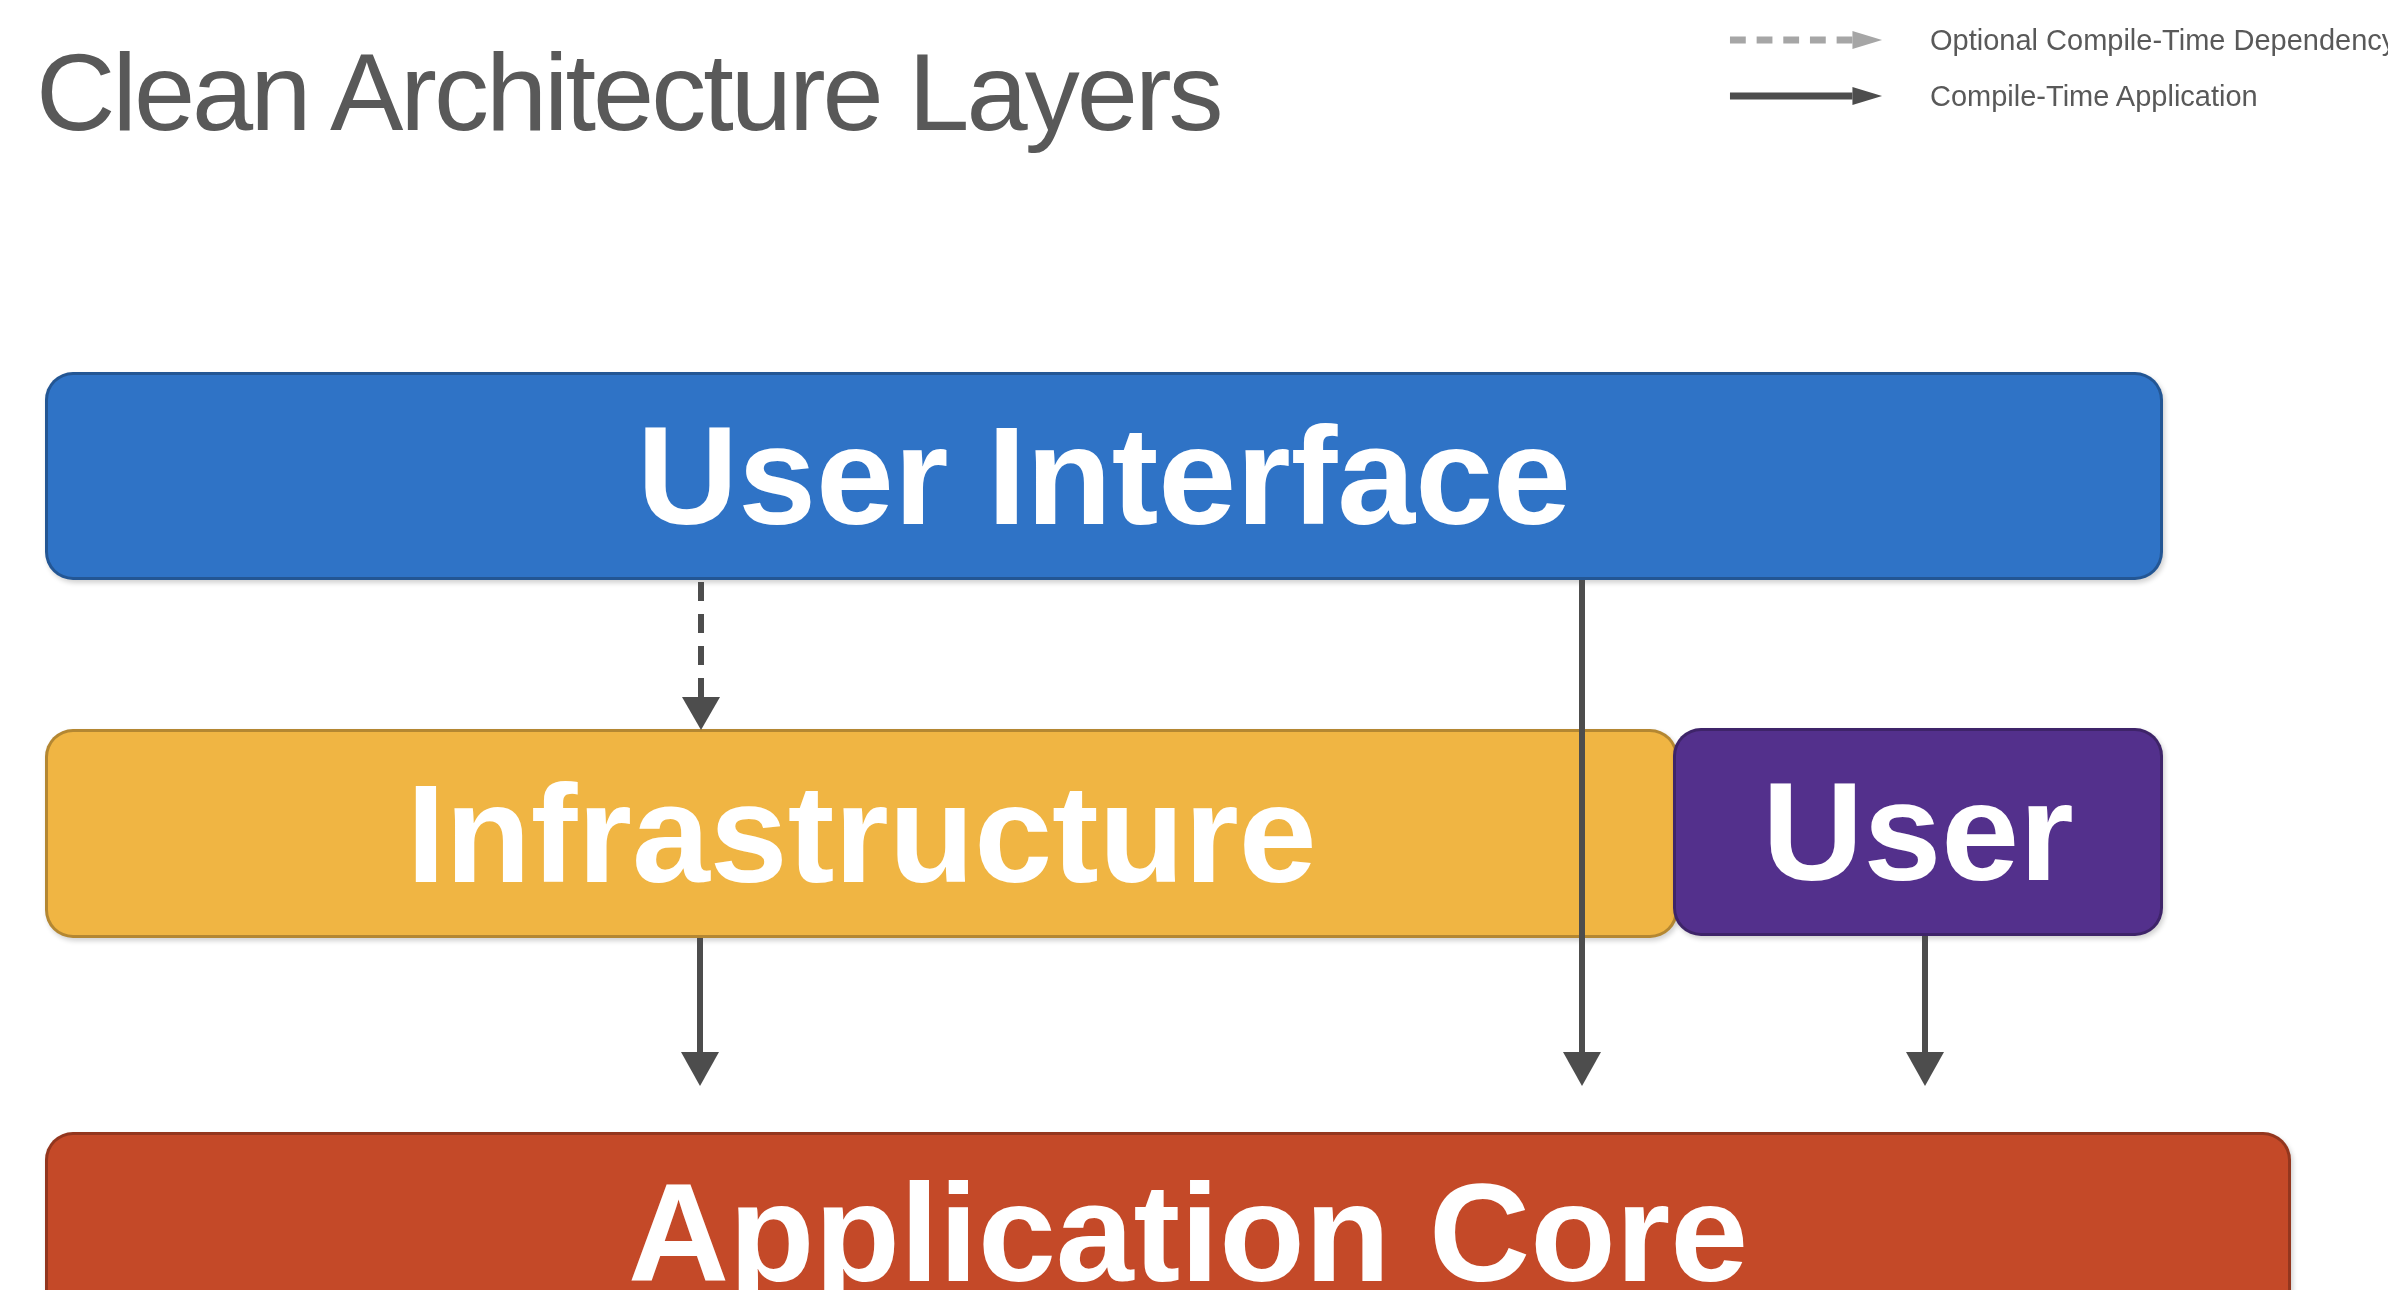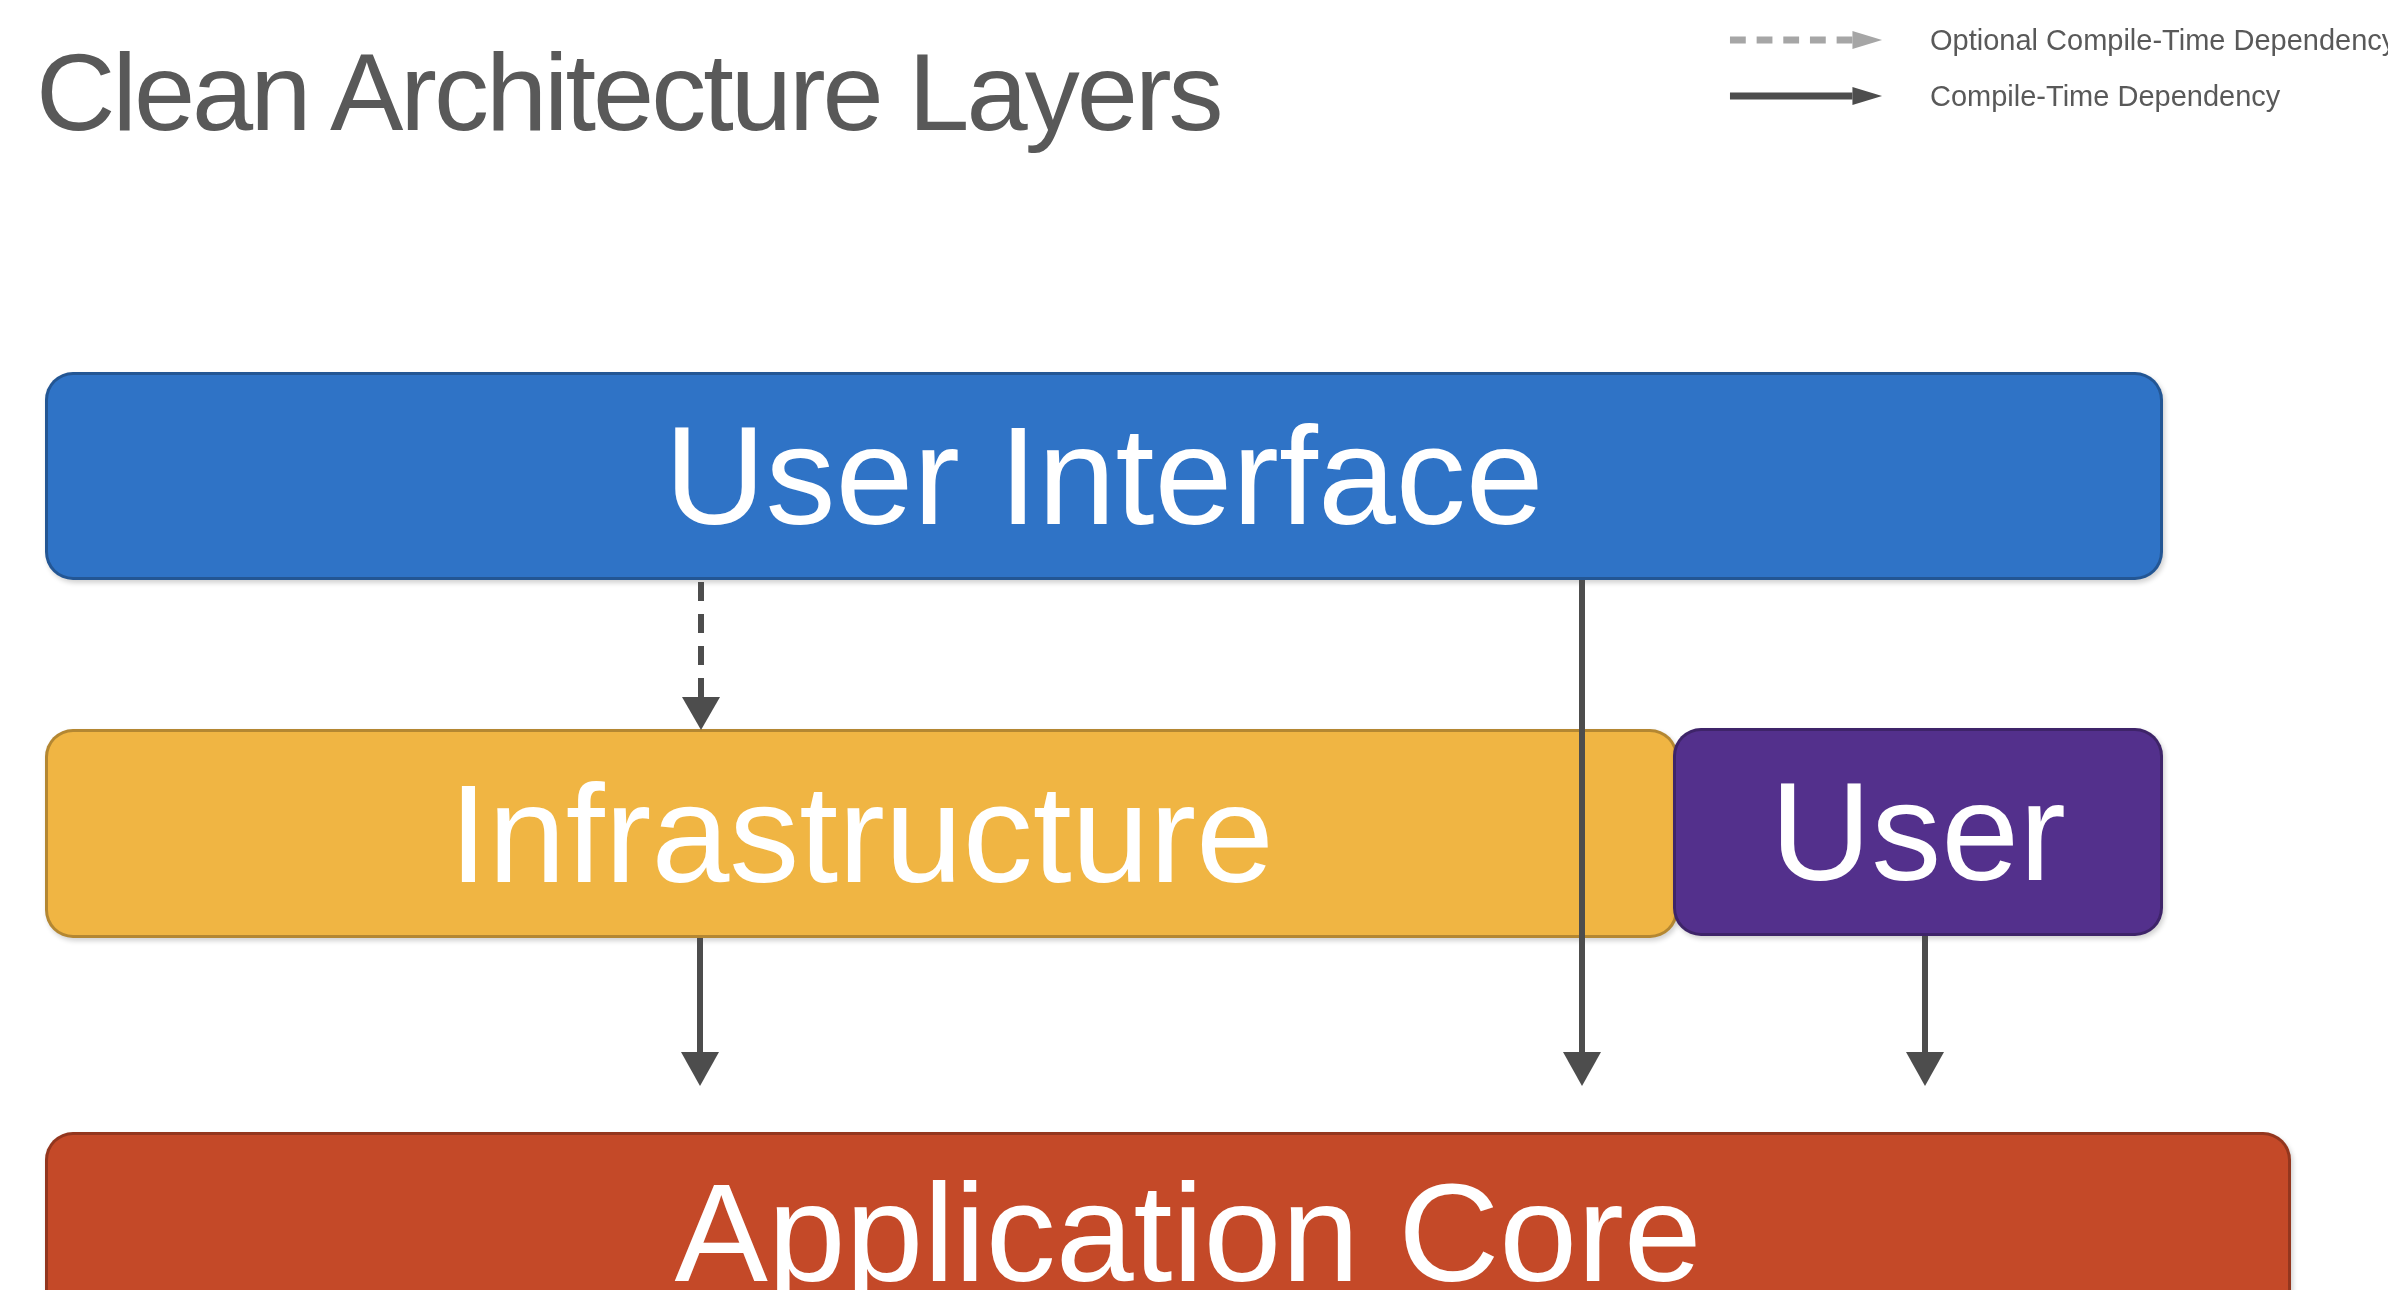--- a/index.html
+++ b/index.html
@@ -56,20 +56,21 @@
     box-sizing: border-box;
     border-radius: 28px;
     border: 3px solid rgba(0,0,0,0.25);
     box-shadow: 2px 3px 5px rgba(0,0,0,0.18);
     display: flex;
     align-items: center;
     justify-content: center;
     color: var(--layer_text, #FFFFFF);
     font-size: 140px;
     white-space: nowrap;
+    font-weight: bold;
   }
   .box-ui    { left: 45px;   top: 372px;  width: 2118px; height: 208px; background: var(--layer_user_interface, #2F73C6); }
   .box-infra { left: 45px;   top: 729px;  width: 1633px; height: 209px; background: var(--layer_infrastructure, #F0B543); }
   .box-tests { left: 1673px; top: 728px;  width: 490px;  height: 208px; background: var(--layer_tests, #53308C); }
   .box-core  { left: 45px;   top: 1132px; width: 2246px; height: 202px; background: var(--layer_application_core, #C44928); padding-left: 40px; }
   
   .overlay {
     position: absolute;
     left: 0; top: 0;
     width: 2388px;
@@ -93,21 +94,21 @@
         <line class="legend-line-dashed" x1="2" y1="10" x2="126" y2="10" stroke-dasharray="16 11"></line>
         <polygon class="legend-head-dashed" points="126,1 126,19 156,10"></polygon>
       </svg>
       <span class="legend-label">Optional Compile-Time Dependency</span>
     </div>
     <div class="legend-row row-1">
       <svg class="legend-arrow" viewBox="0 0 160 20">
         <line class="legend-line-solid" x1="2" y1="10" x2="126" y2="10"></line>
         <polygon class="legend-head-solid" points="126,1 126,19 156,10"></polygon>
       </svg>
-      <span class="legend-label">Compile-Time Dependency</span>
+      <span class="legend-label">Compile-Time Application</span>
     </div>
   </div>
 
   <div class="box box-ui">
     <span>User Interface</span>
   </div>
 
   <div class="box box-infra">
     <span>Infrastructure</span>
   </div>

